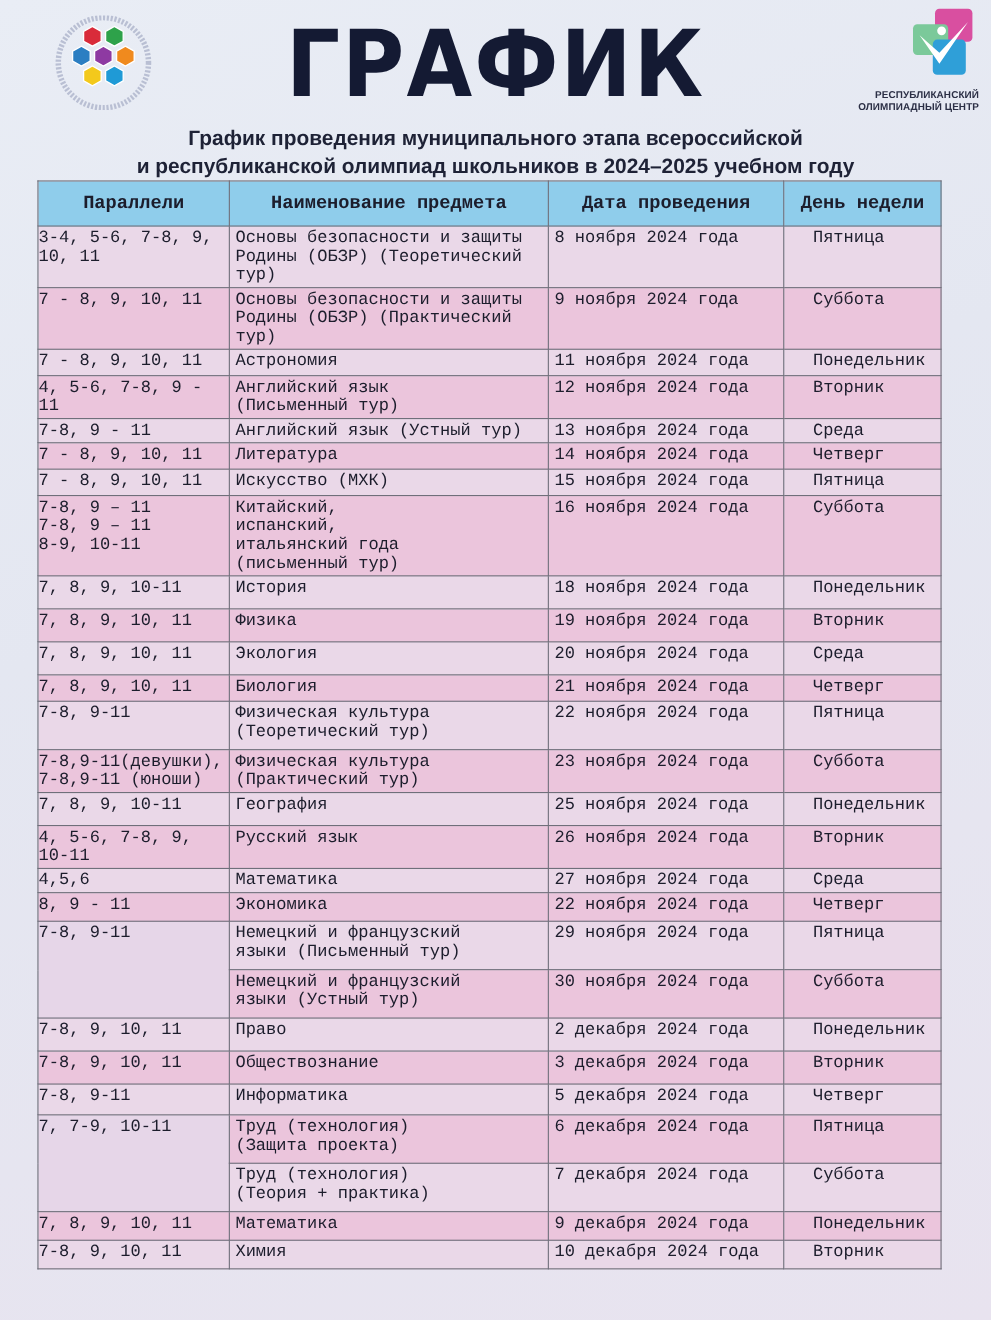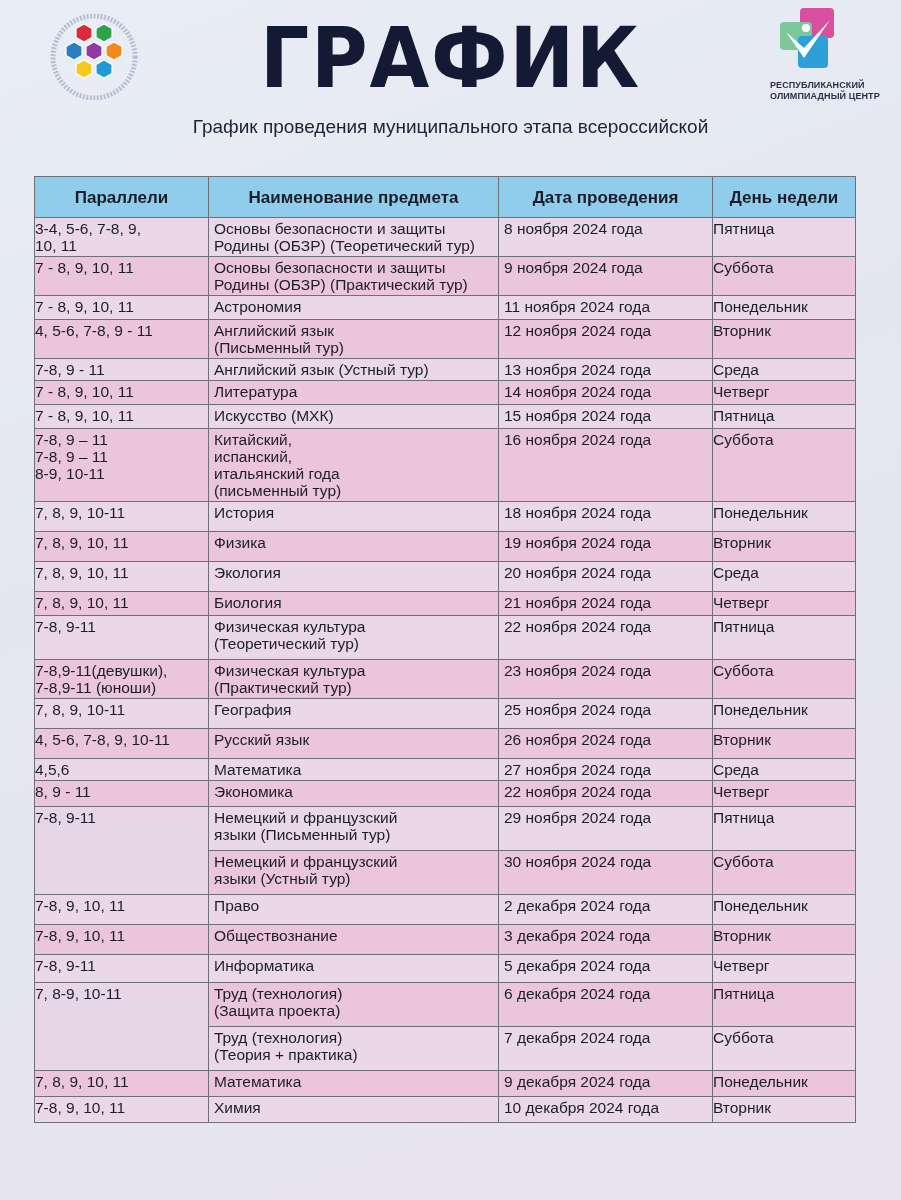--- a/index.html
+++ b/index.html
@@ -4,47 +4,47 @@
 <style>
   html, body { margin: 0; padding: 0; }
   body {
     width: 901px; height: 1200px; overflow: hidden;
     background: linear-gradient(160deg, #e9edf5 0%, #e4e7f1 40%, #e8e3ef 100%);
     font-family: "Liberation Sans", sans-serif;
     color: #1a1c2e;
     position: relative;
   }
   .logo-left { position: absolute; left: 44px; top: 14px; width: 100px; height: 86px; }
-  .logo-right { position: absolute; left: 770px; top: 6px; width: 120px; height: 100px; text-align: left; }
+  .logo-right { position: absolute; left: 770px; top: 6px; width: 120px; height: 100px; text-align: right; }
   .logo-right .caption { font-size: 9px; font-weight: bold; line-height: 11px; color: #2b2f45; margin-top: 4px; letter-spacing: 0.1px; }
   .title {
     position: absolute; left: 0; right: 0; top: 10px; text-align: center;
     font-family: "DejaVu Sans", sans-serif; font-weight: bold; font-size: 84px;
     letter-spacing: 2px; color: #141a33; line-height: 96px;
     transform: scaleX(0.92);
   }
   .subtitle {
     position: absolute; left: 0; right: 0; top: 114px; text-align: center;
-    font-weight: normal; font-size: 19px; line-height: 25px; color: #1e2236;
+    font-weight: bold; font-size: 19px; line-height: 25px; color: #1e2236;
   }
   table.schedule {
-    position: absolute; left: 34px; top: 176px; width: 821px;
+    position: absolute; left: 34px; top: 164px; width: 821px;
     border-collapse: collapse; table-layout: fixed;
-    font-size: 15.5px; line-height: 17px;
+    font-size: 15.5px; line-height: 17px; font-family: Liberation Mono, monospace;
   }
   table.schedule th, table.schedule td {
     border: 1.5px solid #6f6f7a; padding: 2px 5px; vertical-align: top;
     color: #1c1d2c;
   }
   table.schedule th {
     background: #8fcdeb; font-weight: bold; font-size: 17px;
     height: 36px; vertical-align: middle; text-align: center;
   }
   table.schedule td.c-grades { padding-left: 0; }
-  table.schedule td.c-day { padding-left: 0; }
+  table.schedule td.c-day { padding-left: 26px; }
   tr.light td { background: #ead8e8; }
   tr.pink td { background: #ebc5dc; }
   td.span-cell { background: #e6d6e8 !important; }
   .pre { white-space: pre-line; }
 </style>
 </head>
 <body>
 
 <div class="logo-left">
   <svg width="100" height="86" viewBox="0 0 100 86">
@@ -70,20 +70,21 @@
     <rect x="28" y="30" width="30" height="32" rx="4" fill="#2f9fd8"></rect>
     <path d="M16 26 L34 52 L60 14 L34 42 Z" fill="#ffffff"></path>
     <circle cx="36" cy="22" r="4" fill="#ffffff"></circle>
   </svg>
   <div class="caption pre">РЕСПУБЛИКАНСКИЙ
 ОЛИМПИАДНЫЙ ЦЕНТР</div>
 </div>
 
 <div class="subtitle">
   <div>График проведения муниципального этапа всероссийской</div>
+  <div>и республиканской олимпиад школьников в 2024–2025 учебном году</div>
 </div>
 
 <table class="schedule">
   <colgroup>
     <col style="width:174px">
       <col style="width:290px">
       <col style="width:214px">
       <col style="width:143px">
   </colgroup>
   <thead>
@@ -240,21 +241,21 @@
         <td class="c-date pre">3 декабря 2024 года</td>
         <td class="c-day pre">Вторник</td>
       </tr>
       <tr class="light" style="height: 28px;">
         <td class="c-grades pre">7-8, 9-11</td>
         <td class="c-subject pre">Информатика</td>
         <td class="c-date pre">5 декабря 2024 года</td>
         <td class="c-day pre">Четверг</td>
       </tr>
       <tr class="pink" style="height: 44px;">
-        <td class="c-grades pre span-cell" rowspan="2">7, 8-9, 10-11</td>
+        <td class="c-grades pre span-cell" rowspan="2">7, 7-9, 10-11</td>
         <td class="c-subject pre">Труд (технология)
 (Защита проекта)</td>
         <td class="c-date pre">6 декабря 2024 года</td>
         <td class="c-day pre">Пятница</td>
       </tr>
       <tr class="light" style="height: 44px;">
         <td class="c-subject pre">Труд (технология)
 (Теория + практика)</td>
         <td class="c-date pre">7 декабря 2024 года</td>
         <td class="c-day pre">Суббота</td>

